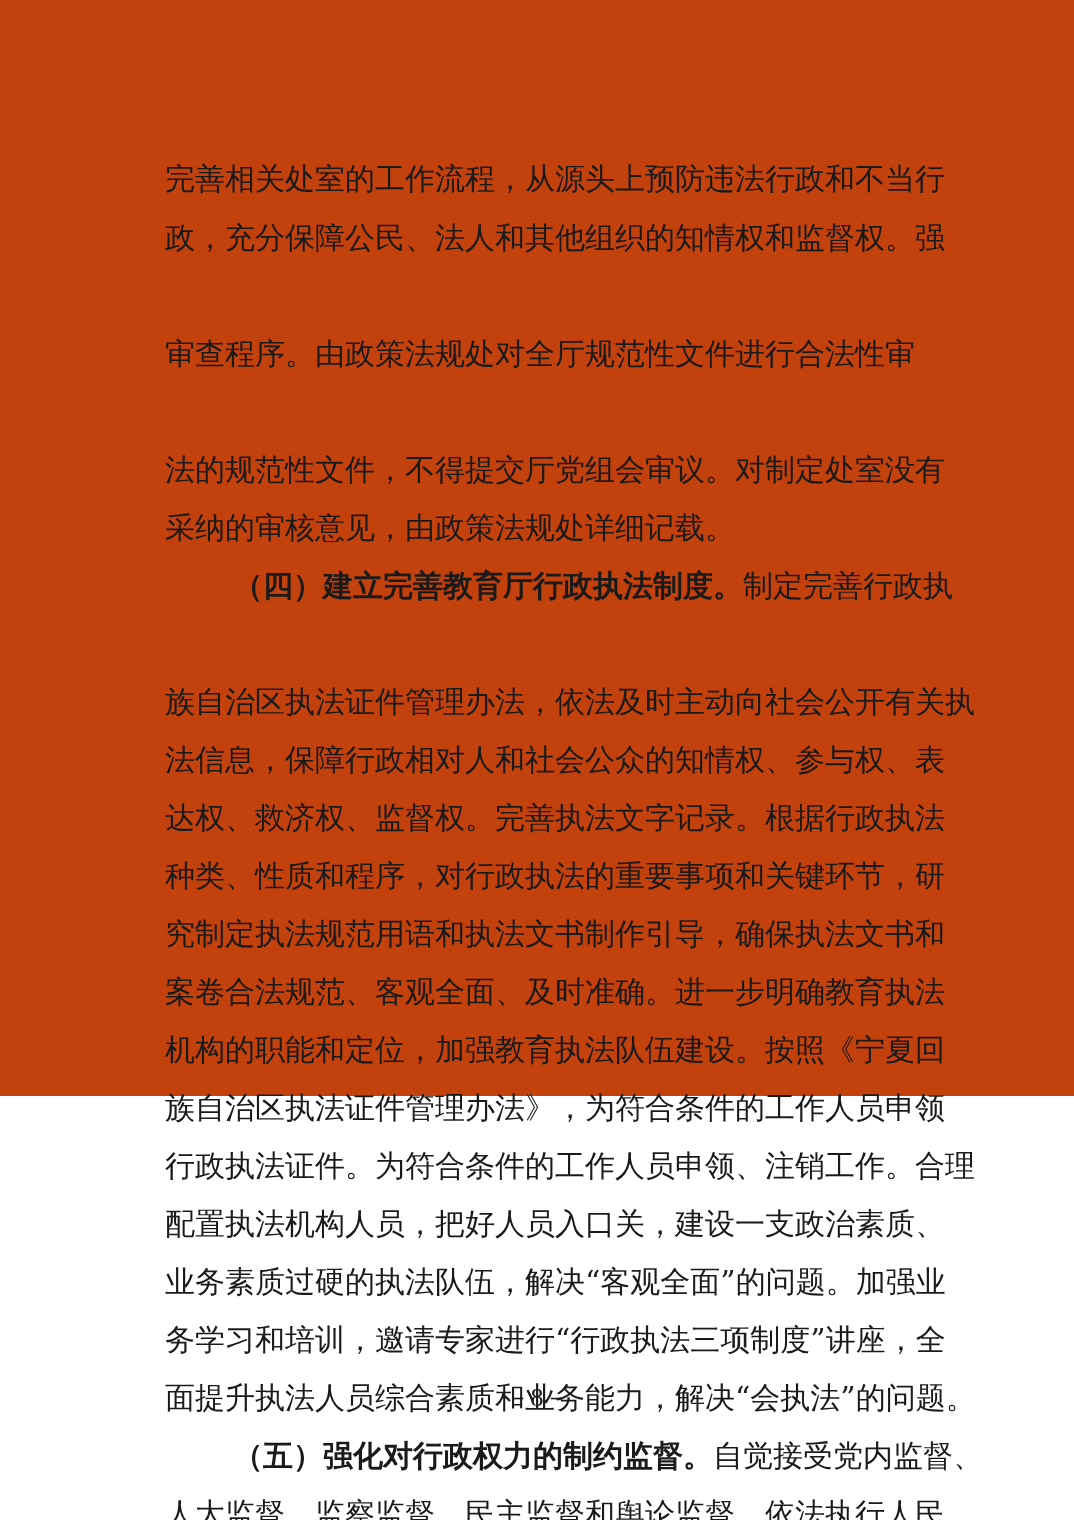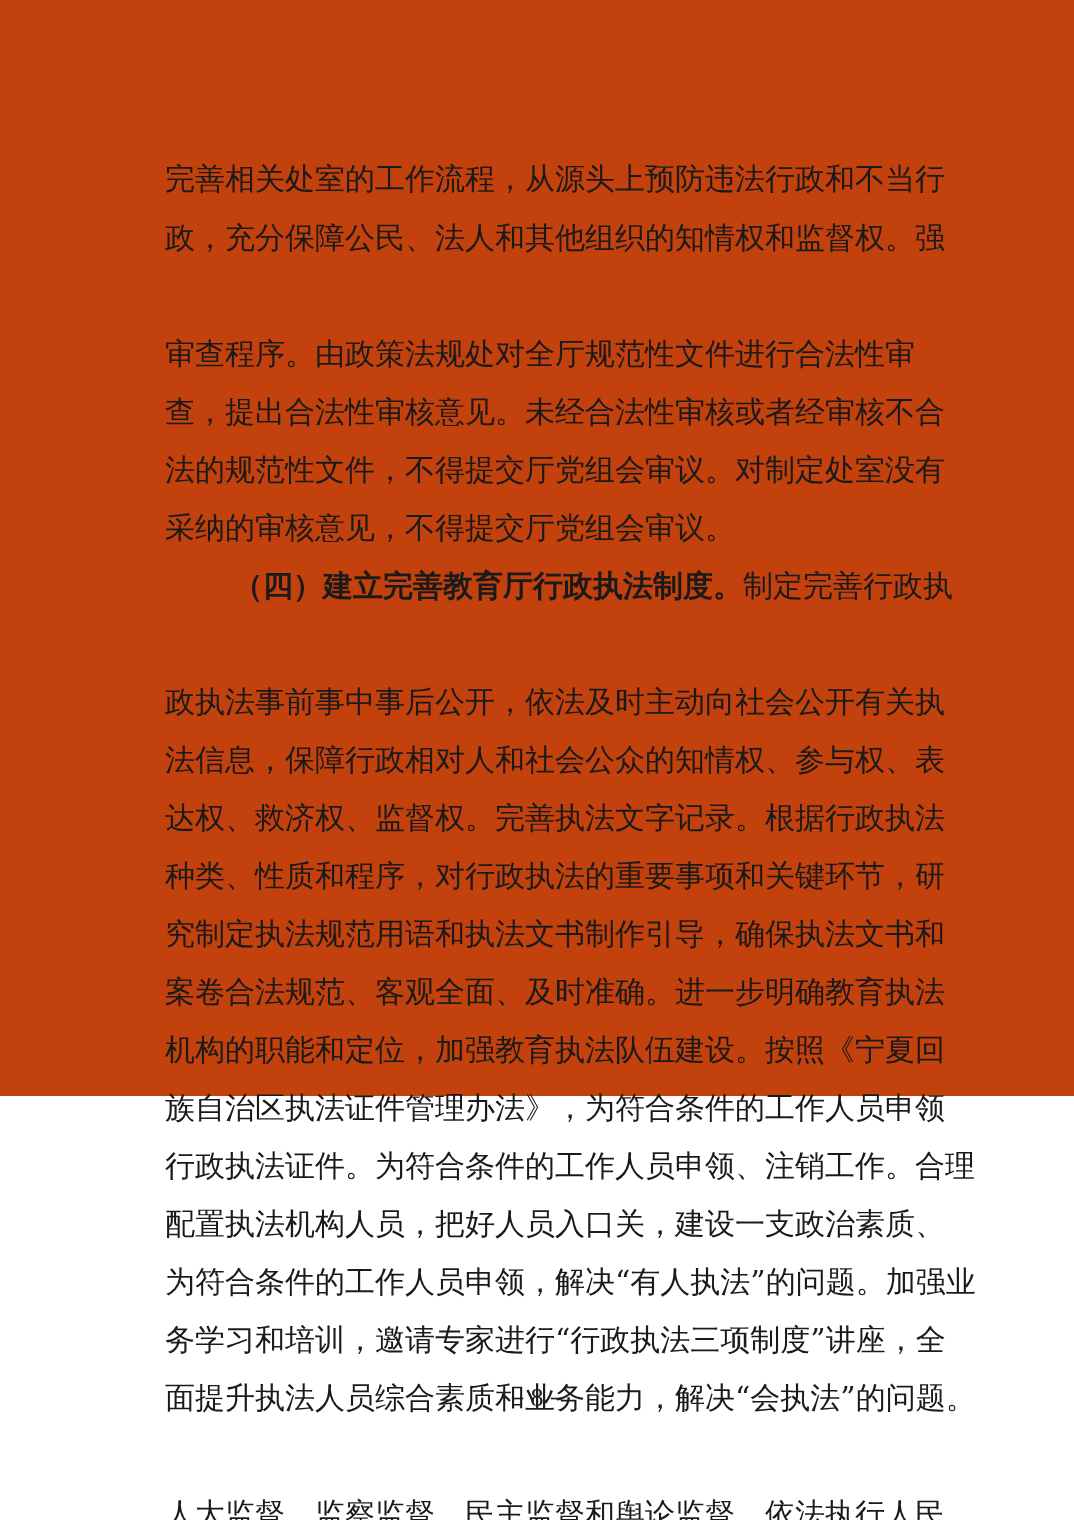--- a/index.html
+++ b/index.html
@@ -57,37 +57,39 @@
     }
   </style>
 </head>
 <body>
 
 <div class="page">
 
   <div class="line" style="top:151px">完善相关处室的工作流程，从源头上预防违法行政和不当行</div>
   <div class="line" style="top:210px">政，充分保障公民、法人和其他组织的知情权和监督权。强</div>
   <div class="line" style="top:326px">审查程序。由政策法规处对全厅规范性文件进行合法性审</div>
-  <div class="line" style="top:384px">查，提出合法性审核意见。未经合法性审核或者经审核不合</div>
   <div class="line" style="top:442px">法的规范性文件，不得提交厅党组会审议。对制定处室没有</div>
-  <div class="line last" style="top:500px">采纳的审核意见，不得提交厅党组会审议。</div>
+  <div class="line last" style="top:500px">采纳的审核意见，由政策法规处详细记载。</div>
 
   <div class="line indent" style="top:558px">
     <span class="bold">（四）建立完善教育厅行政执法制度。</span><span>制定完善行政执</span>
   </div>
-  <div class="line" style="top:674px">政执法事前事中事后公开，依法及时主动向社会公开有关执</div>
+  <div class="line" style="top:674px">族自治区执法证件管理办法，依法及时主动向社会公开有关执</div>
   <div class="line" style="top:732px">法信息，保障行政相对人和社会公众的知情权、参与权、表</div>
   <div class="line" style="top:790px">达权、救济权、监督权。完善执法文字记录。根据行政执法</div>
   <div class="line" style="top:848px">种类、性质和程序，对行政执法的重要事项和关键环节，研</div>
   <div class="line" style="top:906px">究制定执法规范用语和执法文书制作引导，确保执法文书和</div>
   <div class="line" style="top:964px">案卷合法规范、客观全面、及时准确。进一步明确教育执法</div>
   <div class="line" style="top:1022px">机构的职能和定位，加强教育执法队伍建设。按照《宁夏回</div>
   <div class="line" style="top:1080px">族自治区执法证件管理办法》，为符合条件的工作人员申领</div>
   <div class="line" style="top:1138px">行政执法证件。为符合条件的工作人员申领、注销工作。合理</div>
   <div class="line" style="top:1196px">配置执法机构人员，把好人员入口关，建设一支政治素质、</div>
-  <div class="line" style="top:1254px">为符合条件的工作人员申领，解决“有人执法”的问题。加强业</div>
+  <div class="line" style="top:1254px">业务素质过硬的执法队伍，解决“客观全面”的问题。加强业</div>
   <div class="line" style="top:1312px">务学习和培训，邀请专家进行“行政执法三项制度”讲座，全</div>
   <div class="line" style="top:1370px">面提升执法人员综合素质和业务能力，解决“会执法”的问题。</div>
 
+  <div class="line indent" style="top:1428px">
+    <span class="bold">（五）强化对行政权力的制约监督。</span><span>自觉接受党内监督、</span>
+  </div>
   <div class="line" style="top:1486px">人大监督、监察监督、民主监督和舆论监督，依法执行人民</div>
 
   <div class="page-number">－8－</div>
 </div>
 
 </body></html>

